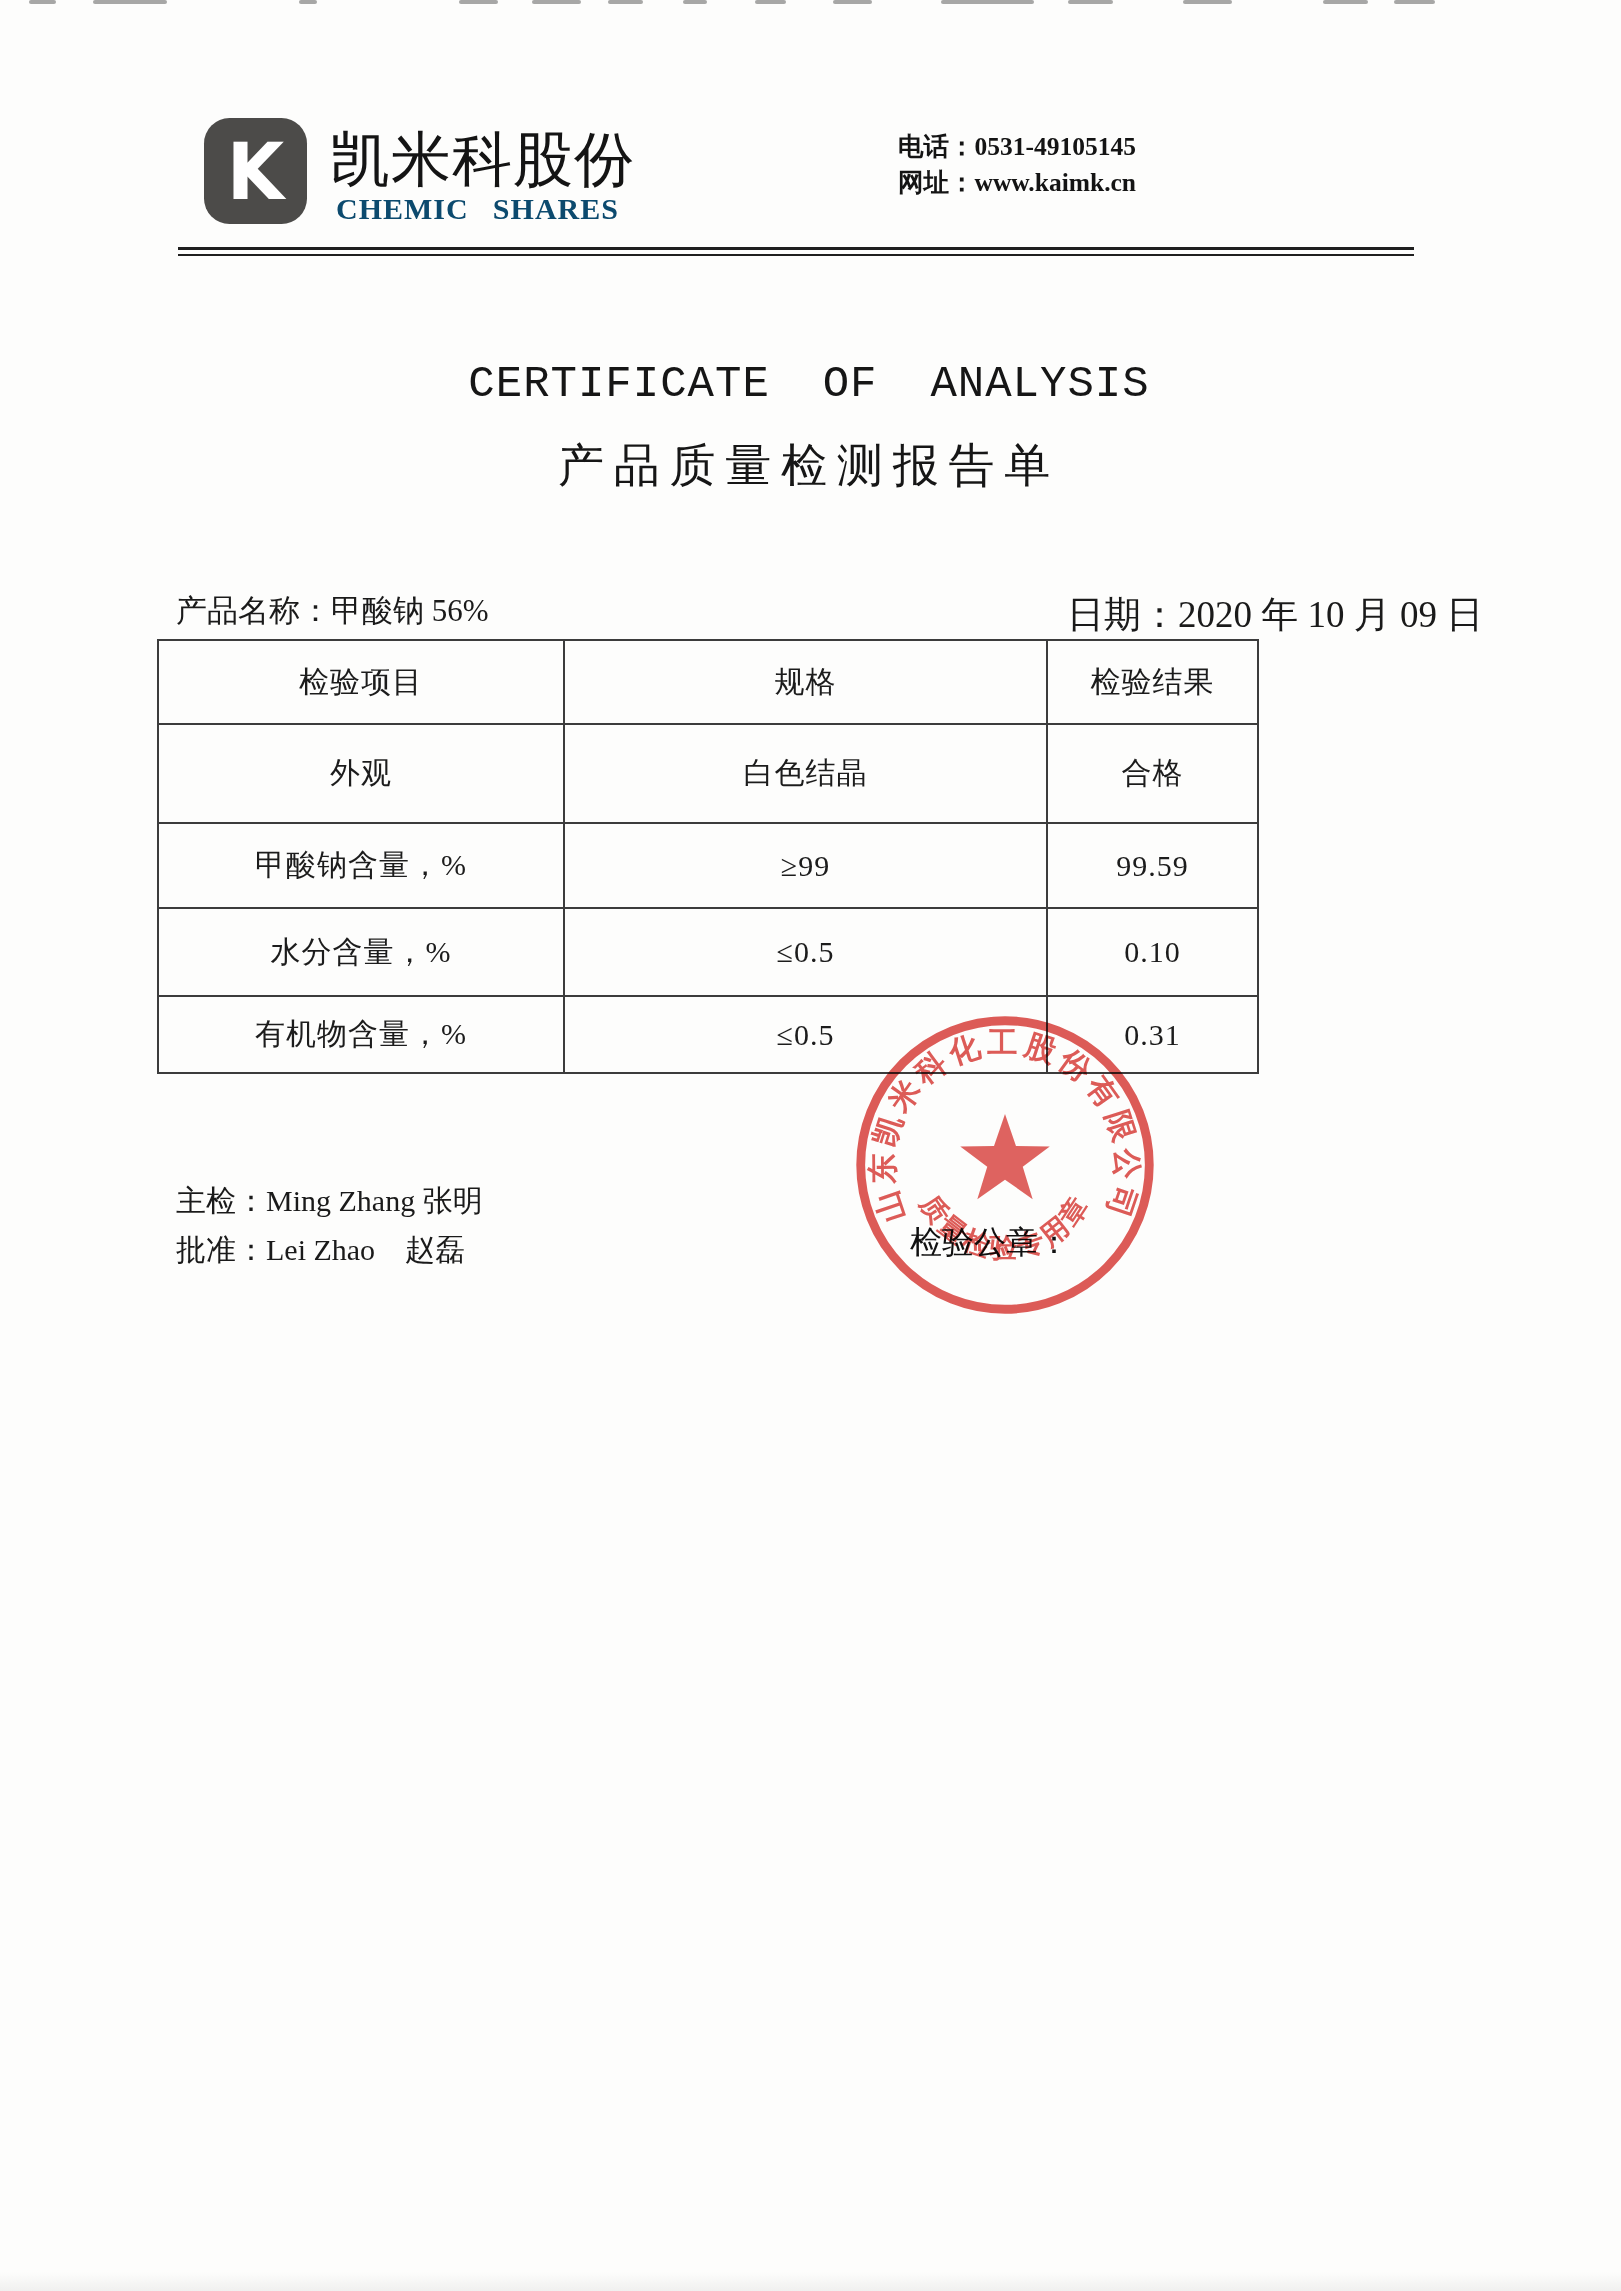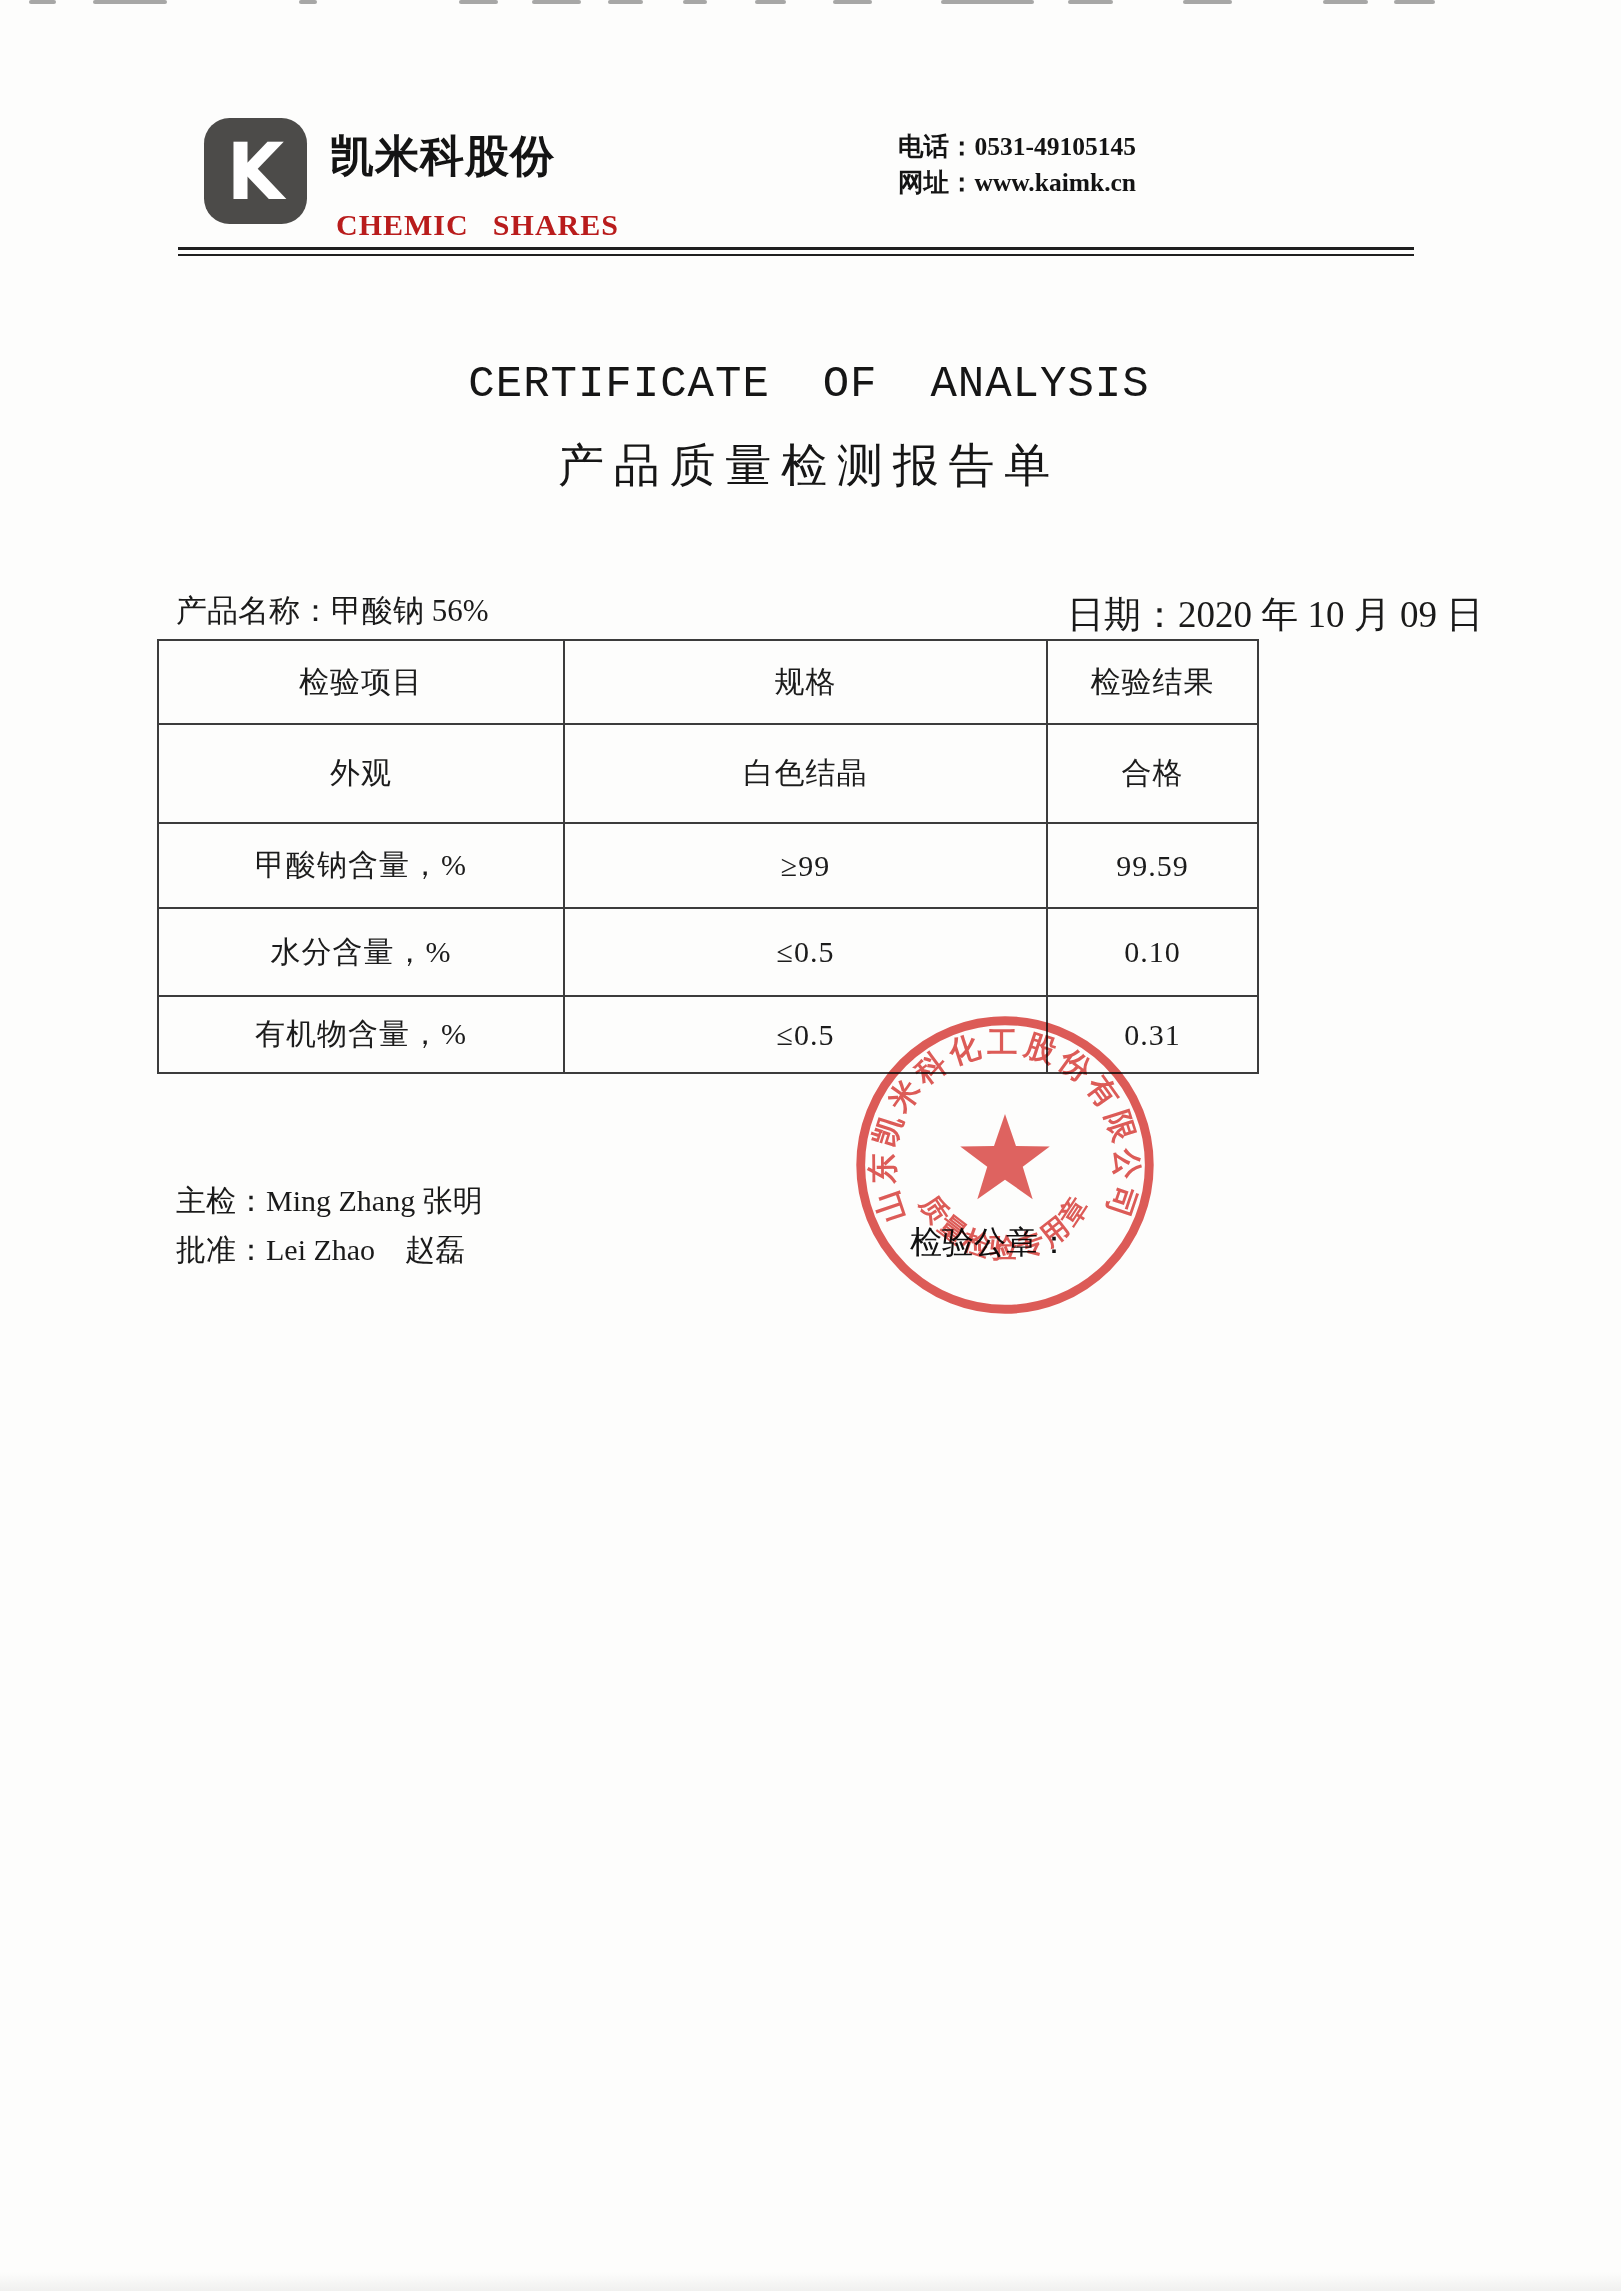--- a/index.html
+++ b/index.html
@@ -23,27 +23,26 @@
     background:#4c4b49;border-radius:25.5px;
     display:flex;align-items:center;justify-content:center;
   }
   .logo-k{
     font-family:"DejaVu Sans","Liberation Sans",sans-serif;
     font-weight:bold;font-size:74px;color:#ffffff;line-height:1;
     transform:scaleY(1.06);
   }
   .company-zh{
     left:330px;top:120px;
-    font-size:44px;font-weight:bold;letter-spacing:1px;color:#141414;
+    font-size:60px;font-weight:normal;letter-spacing:1px;color:#141414;
     white-space:nowrap;
-    margin-top:7px;
   }
   .company-en{
-    left:336px;top:208px;
-    font-size:30px;font-weight:bold;letter-spacing:1px;word-spacing:15.7px;color:#b91c1c;
+    left:336px;top:192px;
+    font-size:30px;font-weight:bold;letter-spacing:1px;word-spacing:15.7px;color:#0c4a6e;
     white-space:nowrap;
   }
   .contact{left:898px;top:129px;font-size:25.5px;font-weight:bold;line-height:36px;color:#141414;}
   .contact-row{white-space:nowrap;}
   .contact-row .val{font-family:"Liberation Serif","DejaVu Serif",serif;}
   .rule-double{
     left:178px;top:247px;width:1236px;height:3.9px;
     border-top:3.9px solid #1f1f1f;border-bottom:2px solid #1f1f1f;
   }
   

